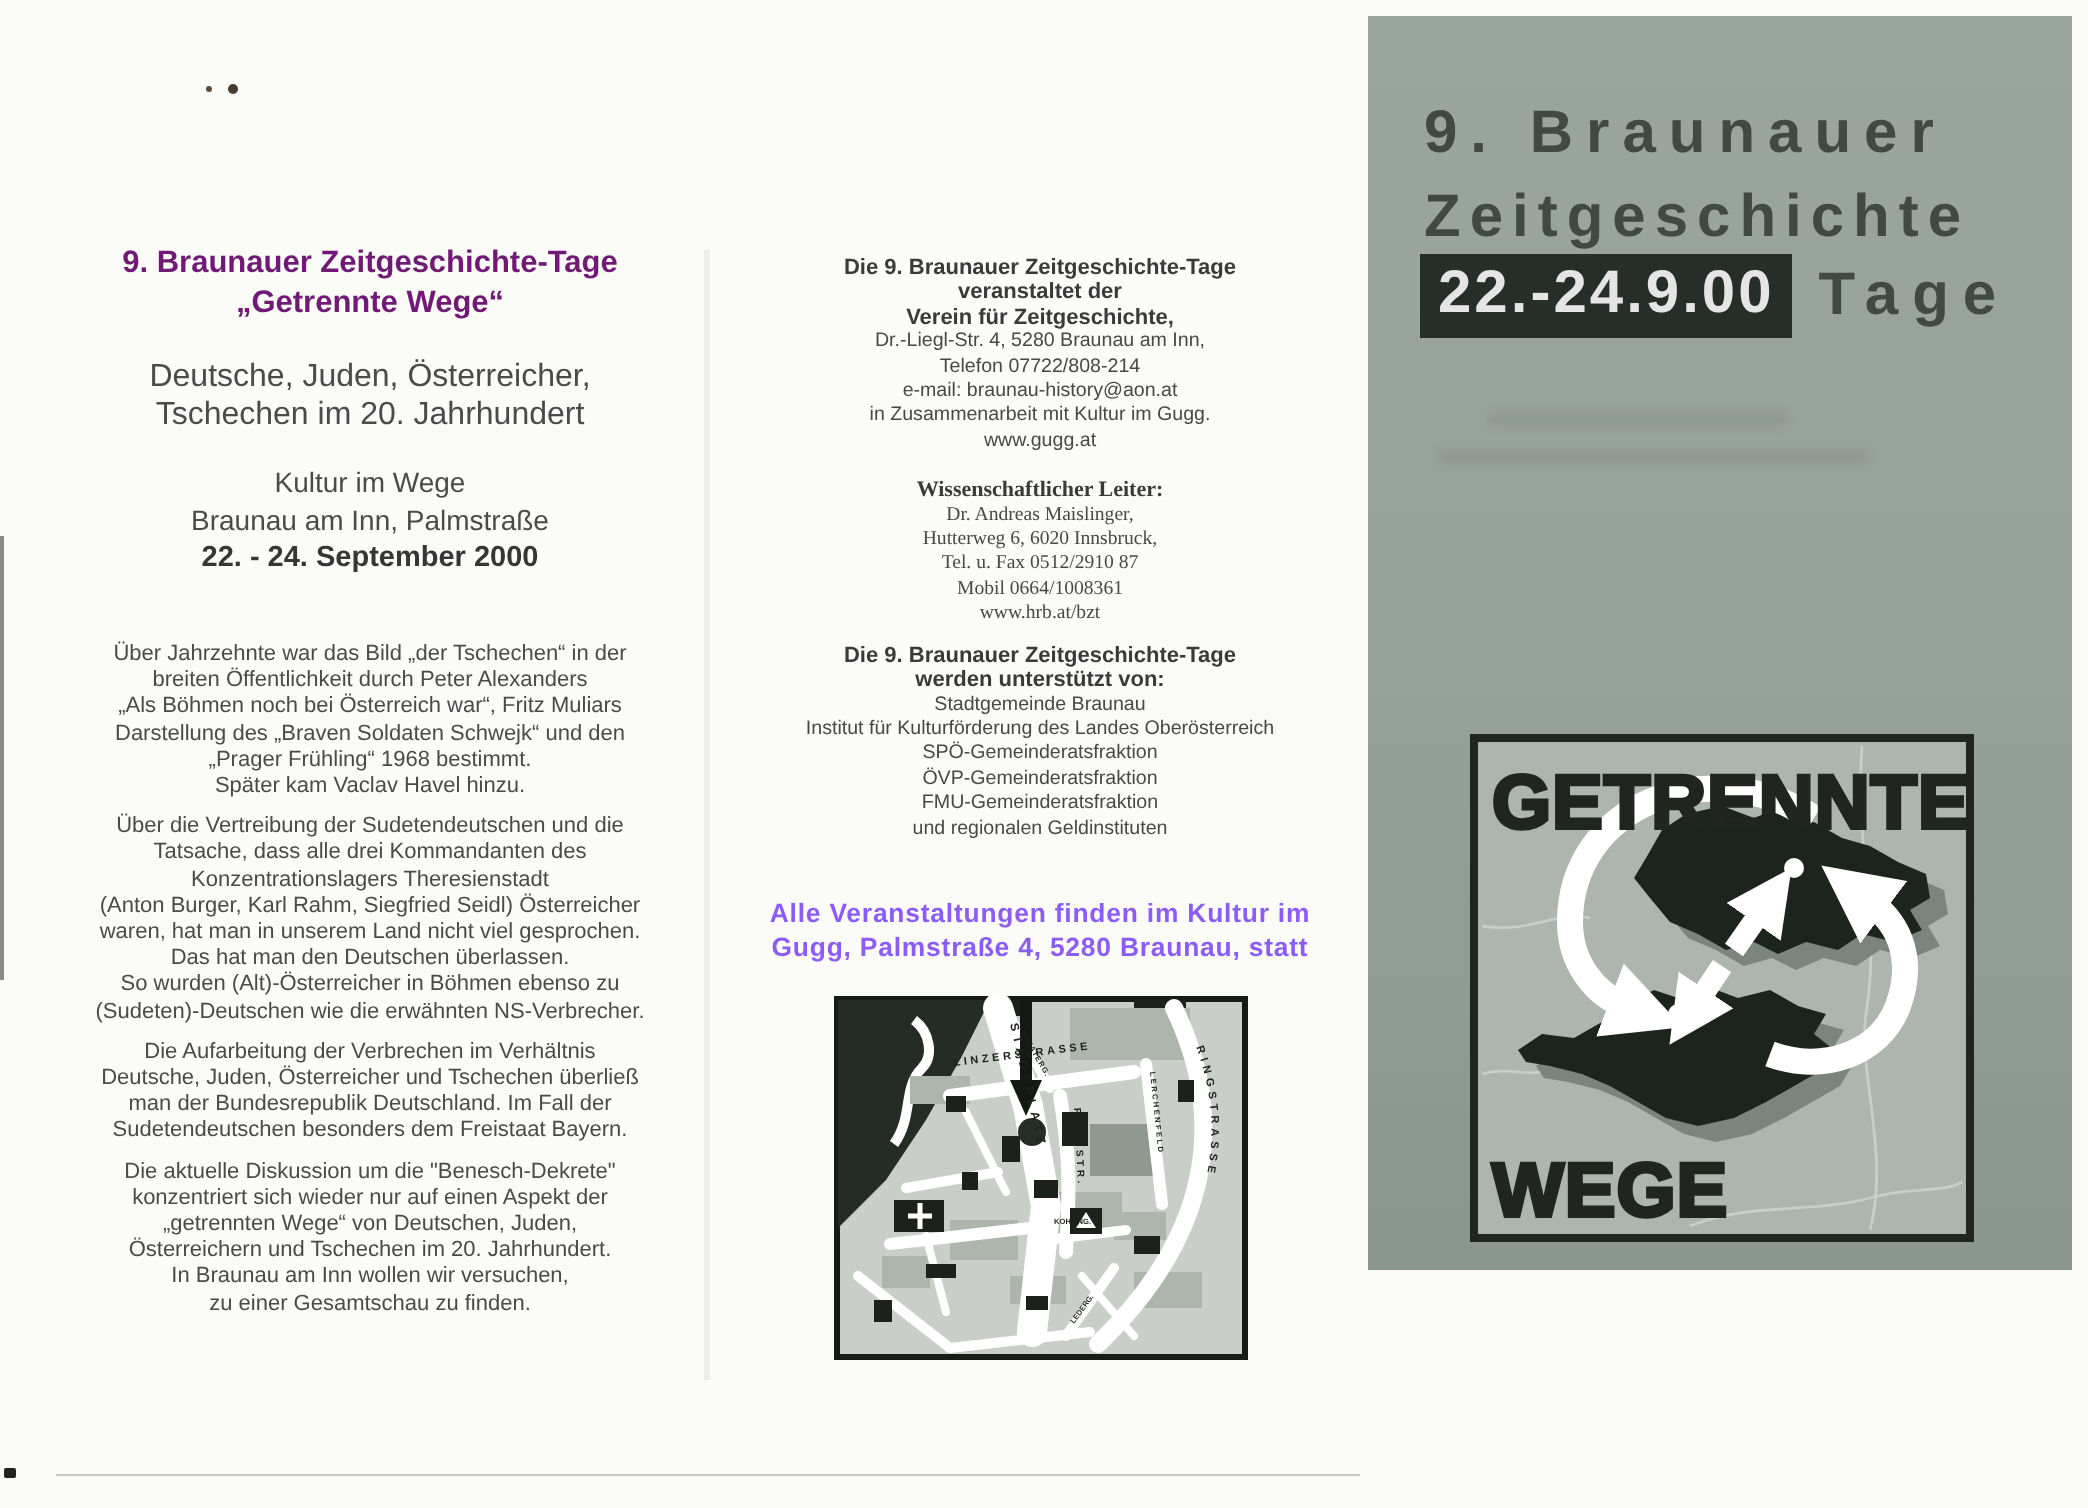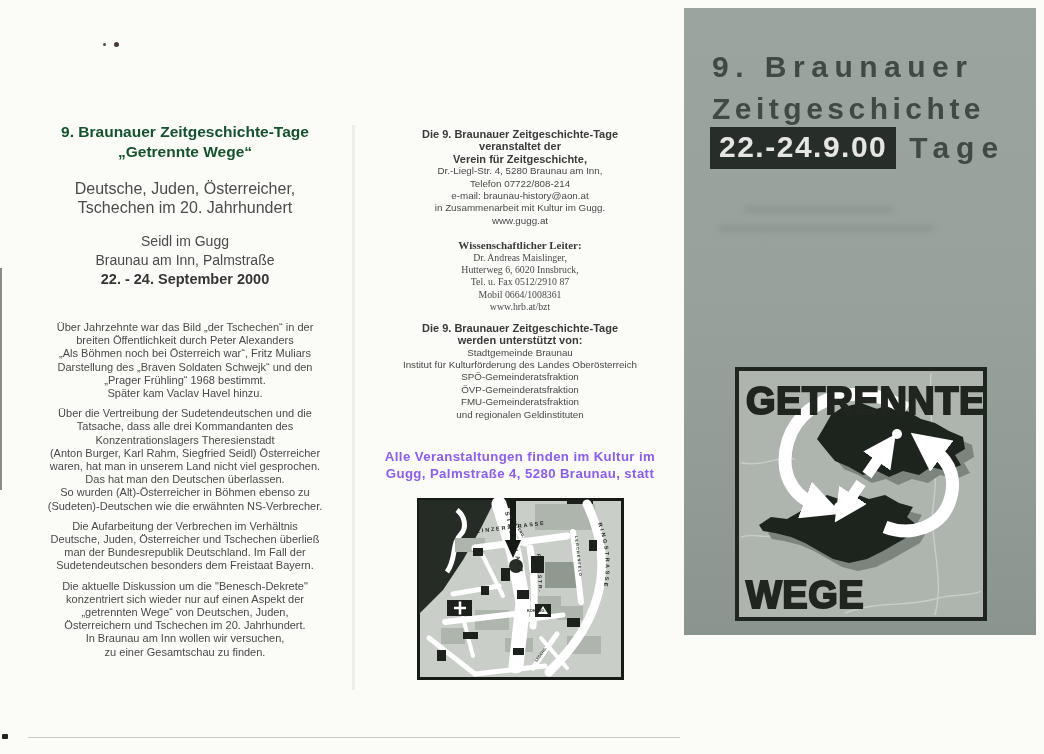--- a/index.html
+++ b/index.html
@@ -12,21 +12,21 @@
   .speck{position:absolute;border-radius:50%;}
   .sp1{left:103px;top:43px;width:3px;height:3px;background:#5a4a3a;}
   .sp2{left:114px;top:42px;width:5px;height:5px;background:#473a30;}
   .sp3{left:2px;top:734px;width:6px;height:5px;background:#23221f;border-radius:1px;}
   .sp-red1{left:919px;top:126px;width:5px;height:4px;background:#7c4436;border-radius:1px;}
   .sp-red2{left:699px;top:75px;width:4px;height:3px;background:#8a5040;border-radius:1px;}
   .fold{position:absolute;left:352px;top:125px;width:3px;height:565px;background:rgba(120,120,120,.10);}
 
   
   .panel-left{position:absolute;left:16px;top:122px;width:338px;text-align:center;}
-  .lp-title{font-size:15.5px;font-weight:bold;line-height:20px;color:#14532d;white-space:pre-line;}
+  .lp-title{font-size:15.5px;font-weight:bold;line-height:20px;color:#701a75;white-space:pre-line;}
   .lp-sub{margin-top:17px;font-size:16px;line-height:19px;white-space:pre-line;color:#4b4b4b;}
   .lp-venue{margin-top:15px;font-size:14px;line-height:19px;white-space:pre-line;color:#4b4b4b;}
   .lp-date{font-size:14.5px;font-weight:bold;line-height:19px;color:#363636;}
   .lp-dir{margin-top:16px;font-size:14px;line-height:19.5px;white-space:pre-line;color:#4b4b4b;}
   .lp-paras{margin-top:32px;}
   .lp-para{font-size:11px;line-height:13.2px;color:#4a4a4a;white-space:pre-line;margin-bottom:7px;}
 
   
   .panel-middle{position:absolute;left:370px;top:128px;width:300px;text-align:center;color:#484848;}
   .mp-bold{font-size:11px;font-weight:bold;line-height:12.4px;white-space:pre-line;color:#3a3a3a;}
@@ -64,21 +64,21 @@
   <div class="speck sp3"></div>
   <div class="speck sp-red1"></div>
   <div class="speck sp-red2"></div>
   <div class="fold"></div>
 
   <section class="panel-left">
     <div class="lp-title">9. Braunauer Zeitgeschichte-Tage
 „Getrennte Wege“</div>
     <div class="lp-sub">Deutsche, Juden, Österreicher,
 Tschechen im 20. Jahrhundert</div>
-    <div class="lp-venue">Seidl im Gugg
+    <div class="lp-venue">Kultur im Wege
 Braunau am Inn, Palmstraße</div>
     <div class="lp-date">22. - 24. September 2000</div>
     <div class="lp-paras">
       <div class="lp-para">Über Jahrzehnte war das Bild „der Tschechen“ in der
 breiten Öffentlichkeit durch Peter Alexanders
 „Als Böhmen noch bei Österreich war“, Fritz Muliars
 Darstellung des „Braven Soldaten Schwejk“ und den
 „Prager Frühling“ 1968 bestimmt.
 Später kam Vaclav Havel hinzu.</div>
       <div class="lp-para">Über die Vertreibung der Sudetendeutschen und die

